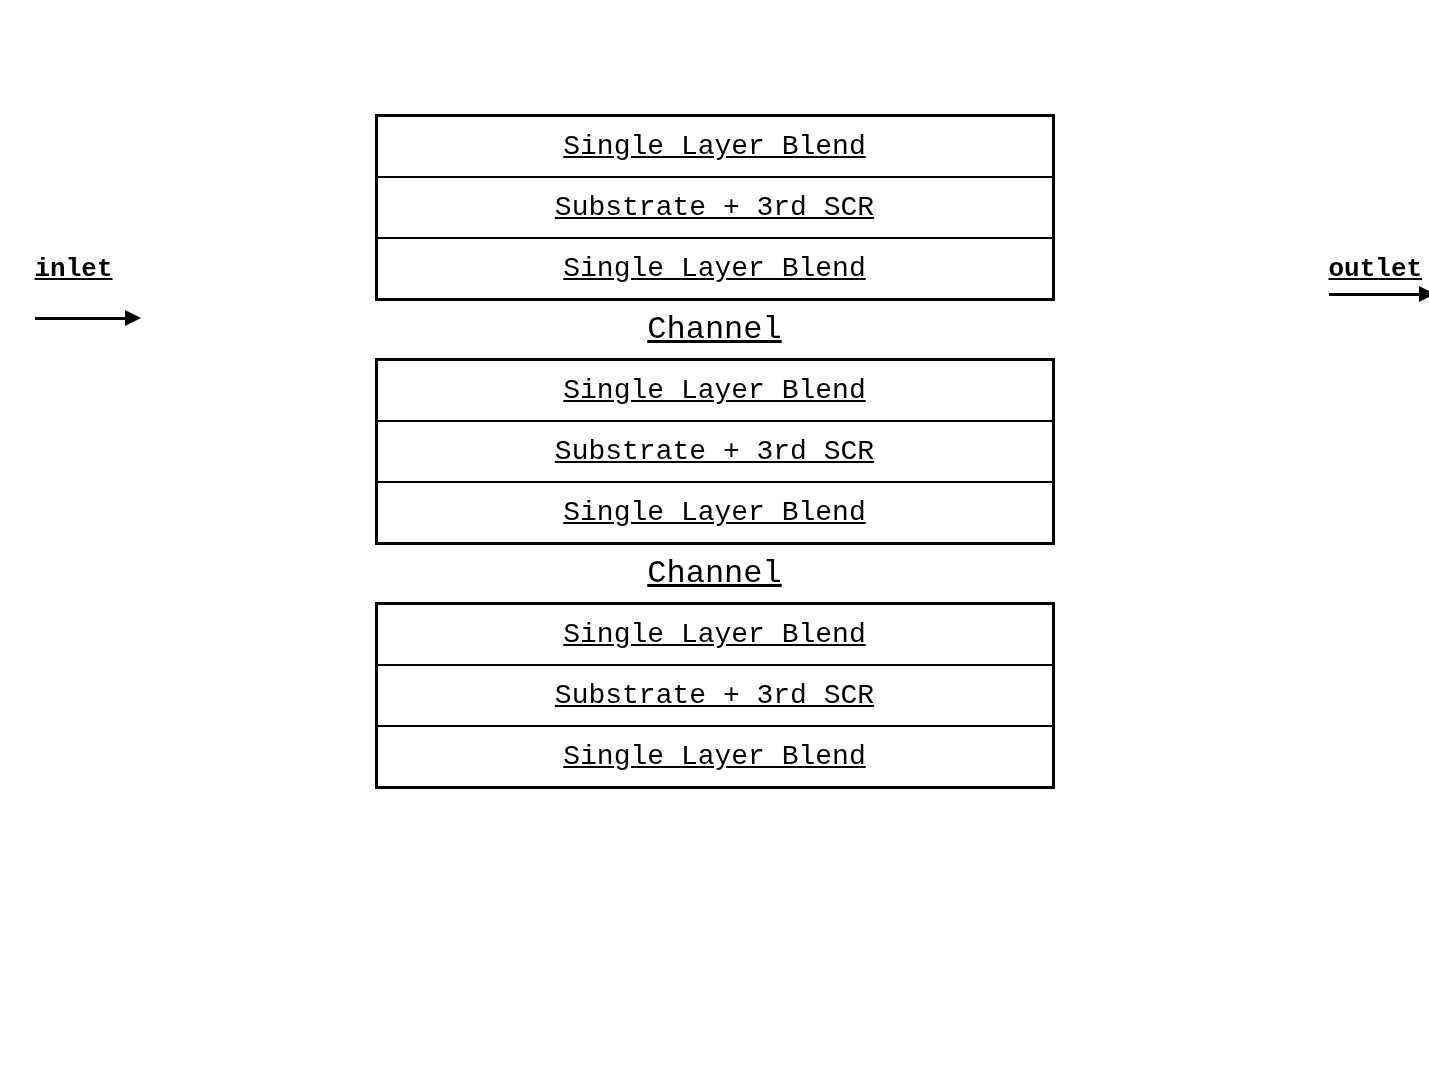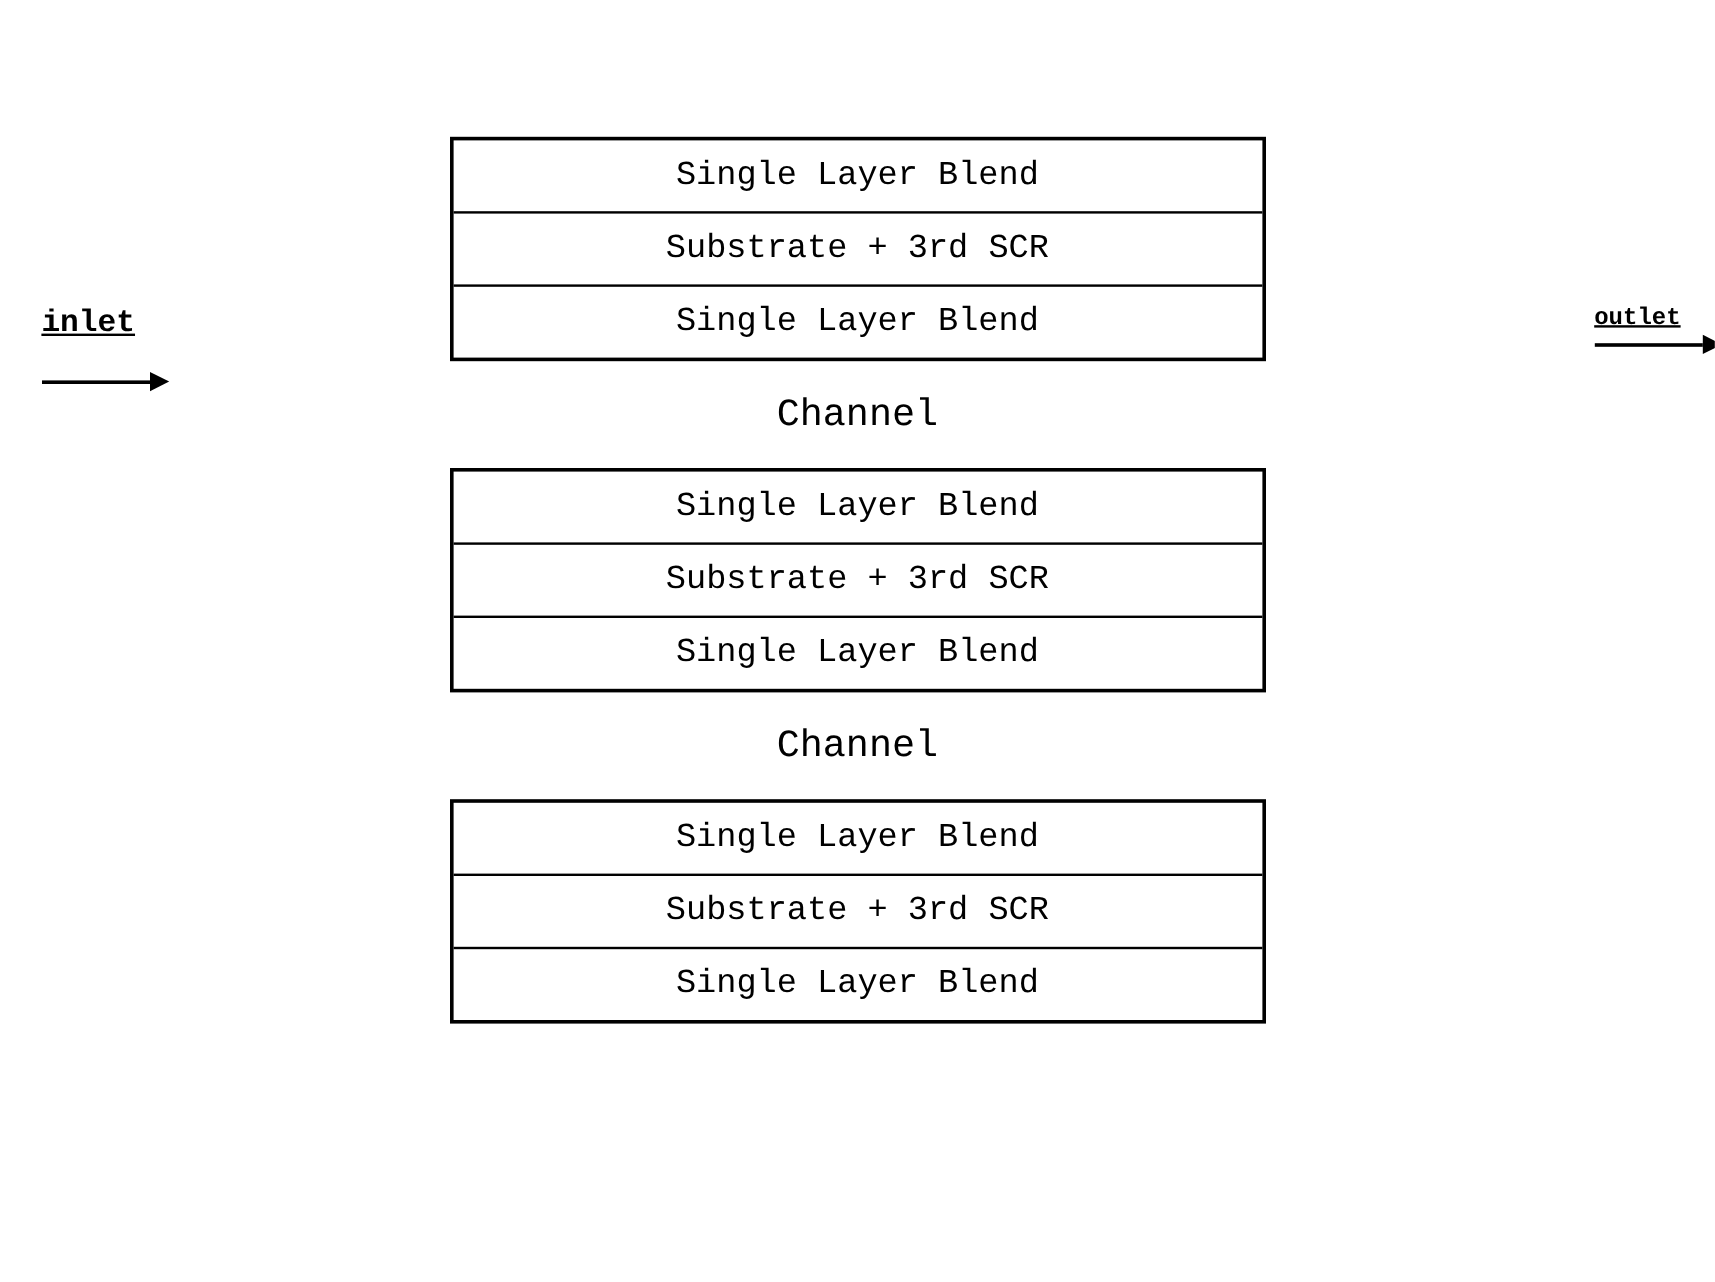--- a/index.html
+++ b/index.html
@@ -81,21 +81,21 @@
     .outlet-arrow {
       position: absolute;
       right: -220px;
       top: 170px;
       display: flex;
       flex-direction: column;
       align-items: flex-start;
     }
 
     .outlet-label {
-      font-size: 20px;
+      font-size: 26px;
       font-weight: bold;
       text-decoration: underline;
       font-family: 'Courier New', Courier, monospace;
       margin-bottom: 2px;
     }
 
     
     .stack-block {
       border: 3px solid #000;
       width: 680px;
@@ -122,22 +122,23 @@
       font-family: 'Courier New', Courier, monospace;
       text-align: center;
       padding: 10px 0;
       width: 680px;
     }
 
     .stacks-wrapper {
       display: flex;
       flex-direction: column;
       align-items: flex-start;
-      gap: 16px;
+      gap: 0;
       position: relative;
+      text-decoration: underline;
     }
   </style>
 </head>
 <body>
 
 <div class="diagram-container">
   <div class="main-layout">
 
     <div class="inlet-arrow">
       <span class="inlet-label">inlet</span>

